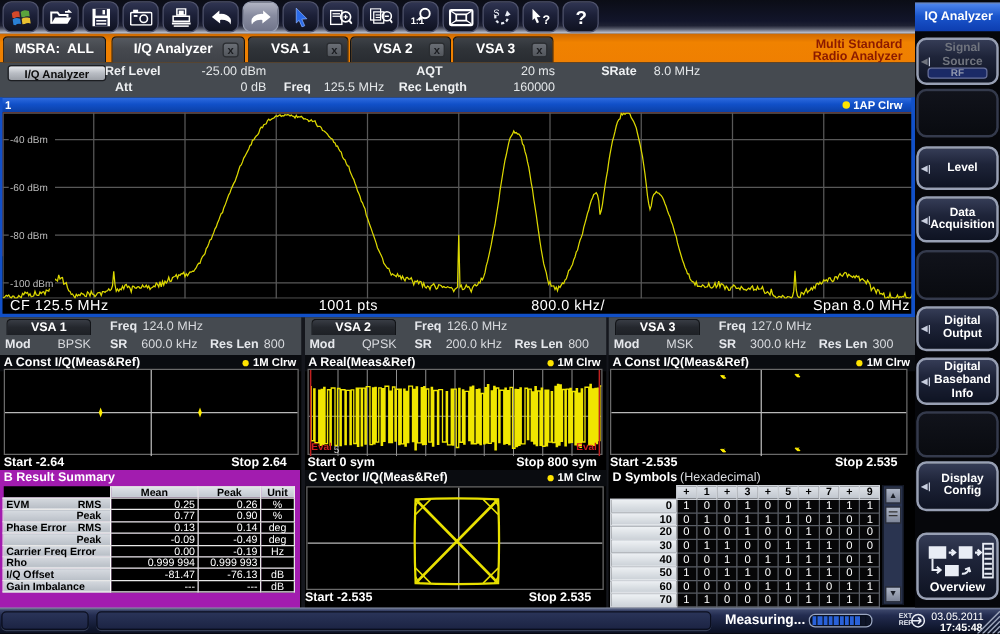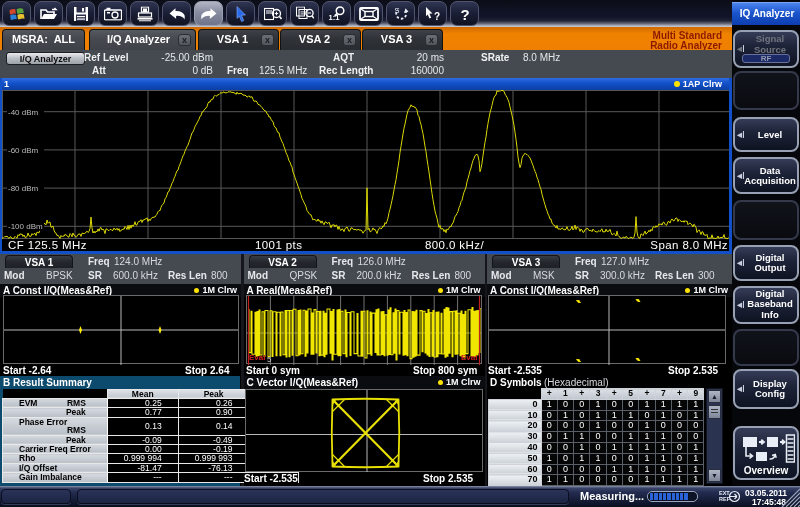--- a/index.html
+++ b/index.html
@@ -29,24 +29,24 @@
 .vhead .lb{position:absolute;font-weight:bold;color:#e6e8ec;}
 .vhead .vl{position:absolute;color:#d8dade;}
 .wtitle{height:13px;background:#0a0c10;color:#fff;font-size:10px;font-weight:bold;}
 .wtitle .clrw{position:absolute;right:4px;top:1px;font-size:9px;font-weight:bold;color:#fff;}
 .dot{display:inline-block;width:5px;height:5px;border-radius:50%;background:#ffe400;margin-right:3px;}
 .cwin{background:#000;border:1px solid #6a6a6a;}
 .slbl{position:absolute;color:#fff;font-size:10px;font-weight:bold;background:#000;height:12px;}
 .gap{background:#15171d;}
 
 
-#btab{left:0px;top:376px;width:240px;height:111px;background:#0c4a6e;}
+#btab{left:0px;top:376px;width:240px;height:111px;background:#a21caf;}
 #btab .ttl{position:absolute;left:3px;top:1px;color:#fff;font-weight:bold;font-size:10px;}
 .bt{position:absolute;border-collapse:collapse;font-size:8.5px;}
-.bt td{border:1px solid #e8e8e8;padding:0 16px;height:8.4px;line-height:8.4px;white-space:nowrap;}
+.bt td{border:1px solid #e8e8e8;padding:0 2px;height:8.4px;line-height:8.4px;white-space:nowrap;}
 .bt td.lab{background:linear-gradient(#d6dae0,#b9bfc7);color:#000;font-weight:bold;border-right:1px solid #fff;}
 .bt td.val{background:#000;color:#fff;text-align:right;}
 .bt td.unit{background:#000;color:#fff;text-align:center;}
 .bt td.hdr{background:linear-gradient(#dfe3e8,#c2c8d0);color:#000;font-weight:bold;text-align:center;}
 
 #dtab{left:487px;top:376px;width:245px;height:111px;background:#000;}
 .dt{position:absolute;border-collapse:collapse;font-size:9px;}
 .dt td{border:1px solid #cfd3d9;padding:0;height:9.8px;line-height:9.8px;text-align:center;white-space:nowrap;}
 .dt td.hdr{background:linear-gradient(#dde1e7,#bfc5cd);color:#000;font-weight:bold;height:8px;font-size:8.5px;}
 .dt td.rl{background:linear-gradient(#eef1f4,#ccd2d8);color:#000;font-weight:bold;text-align:right;padding-right:3px;}
@@ -606,21 +606,21 @@
         <div style="position:absolute;left:32.1px;top:1px;width:3.4px;height:7.5px;background:#2a62d8;"></div>
         <div style="position:absolute;left:36.4px;top:1px;width:3.4px;height:7.5px;background:#2a62d8;"></div>
         <div style="position:absolute;left:40.7px;top:1px;width:3.4px;height:7.5px;background:#0e1528;"></div>
         <div style="position:absolute;left:45.0px;top:1px;width:3.4px;height:7.5px;background:#0e1528;"></div>
       </div>
       <div style="position:absolute;left:719px;top:5px;font-size:5.5px;font-weight:bold;line-height:5.5px;color:#e8ecf4;">EXT<br>REF</div>
       <svg style="position:absolute;left:728px;top:4px;" width="13" height="13" viewBox="0 0 13 13">
         <circle cx="6.5" cy="6.5" r="5" fill="none" stroke="#e8ecf4" stroke-width="1.2"></circle>
         <path d="M1 6.5 H9 M9 6.5 L6.5 4 M9 6.5 L6.5 9" stroke="#e8ecf4" stroke-width="1.2" fill="none"></path>
       </svg>
-      <span style="position:absolute;left:745px;top:2px;font-size:8.5px;font-weight:bold;">03.05.2011</span>
+      <span style="position:absolute;left:745px;top:2px;font-size:8.5px;font-weight:normal;">03.05.2011</span>
       <span style="position:absolute;left:752px;top:11px;font-size:8.5px;font-weight:bold;">17:45:48</span>
       <svg style="position:absolute;right:0;bottom:0;" width="30" height="21" viewBox="0 0 30 21">
         <path d="M12 21 L30 3 M16 21 L30 7 M20 21 L30 11 M24 21 L30 15 M28 21 L30 19" stroke="#9aa3b8" stroke-width="1.2"></path>
       </svg>
     </div>
     <div id="side" class="abs">
       <div style="position:absolute;left:0;top:2px;width:70px;height:23px;background:linear-gradient(#4d85ee,#1a55cc 45%,#0d3db0);border-top:1px solid #7aa4f4;color:#fff;font-size:10px;font-weight:bold;text-align:center;line-height:22px;">IQ Analyzer</div>
       <div class="skey dis" style="top:30px;height:38px;">
         <span class="arr">◀<span style="border-left:1px solid #c8cede;margin-left:1px;"></span></span>
         <div style="position:absolute;left:9px;right:1px;top:2px;line-height:10.5px;">Signal<br>Source</div>

